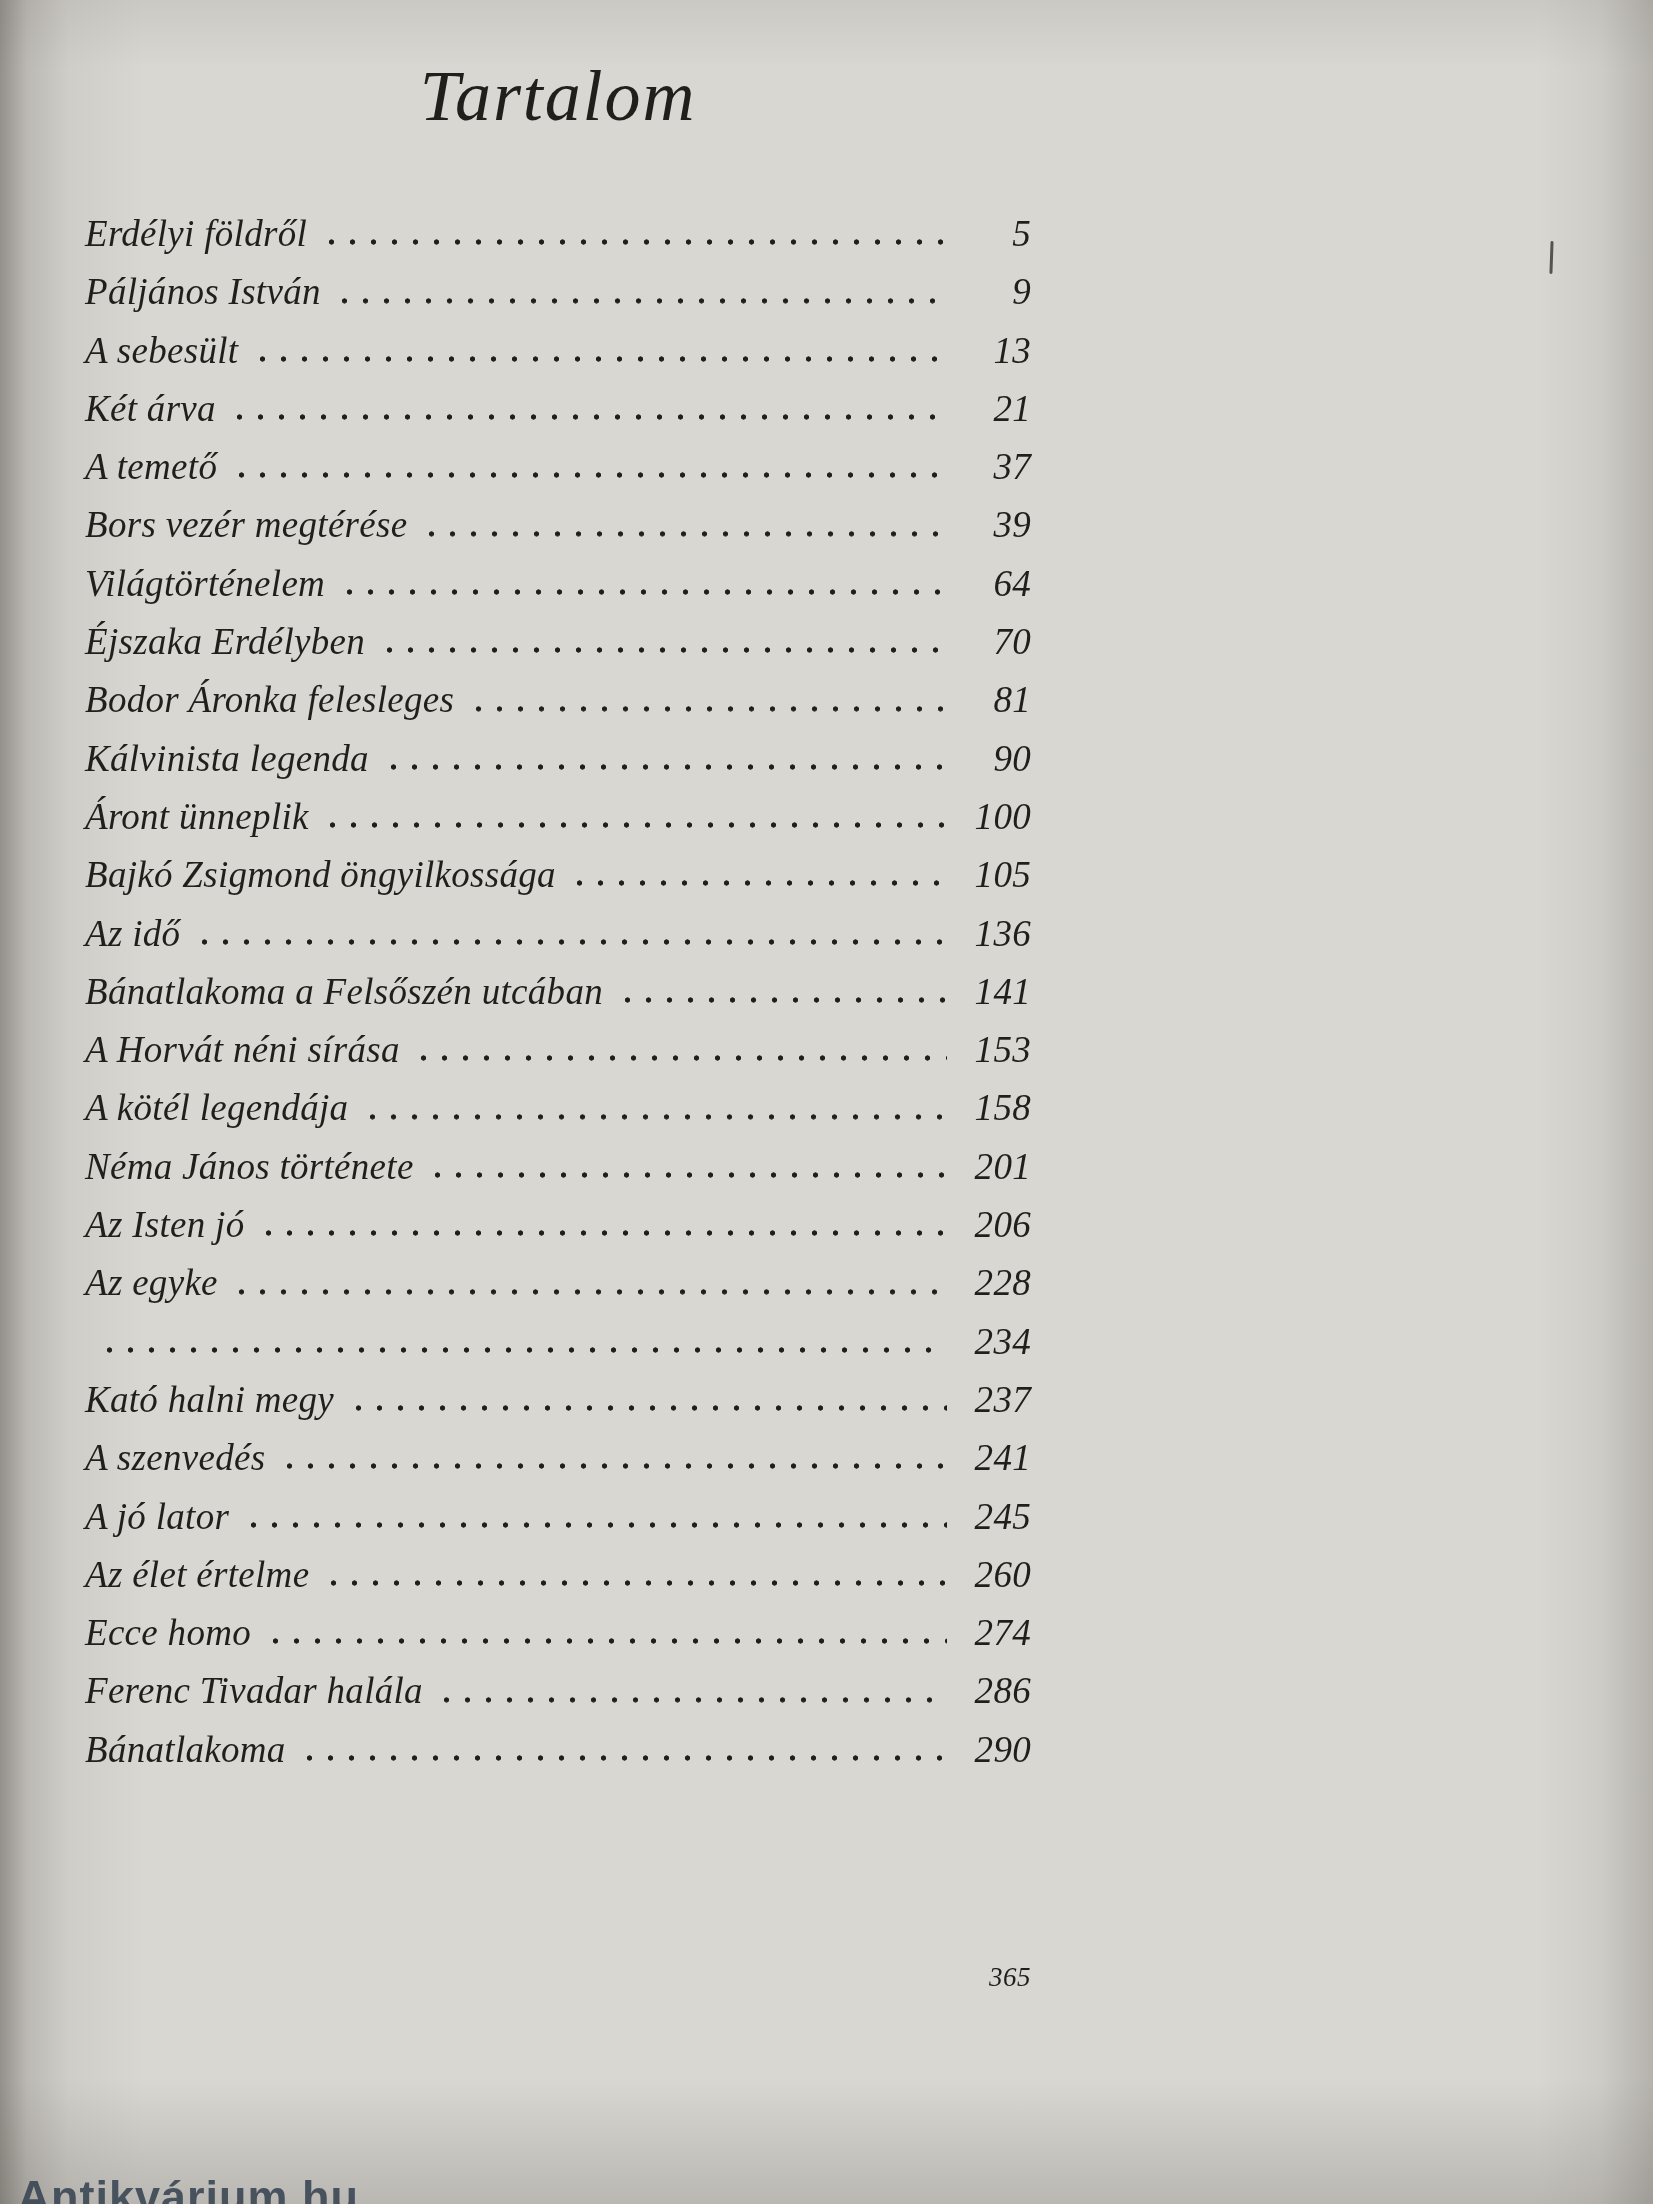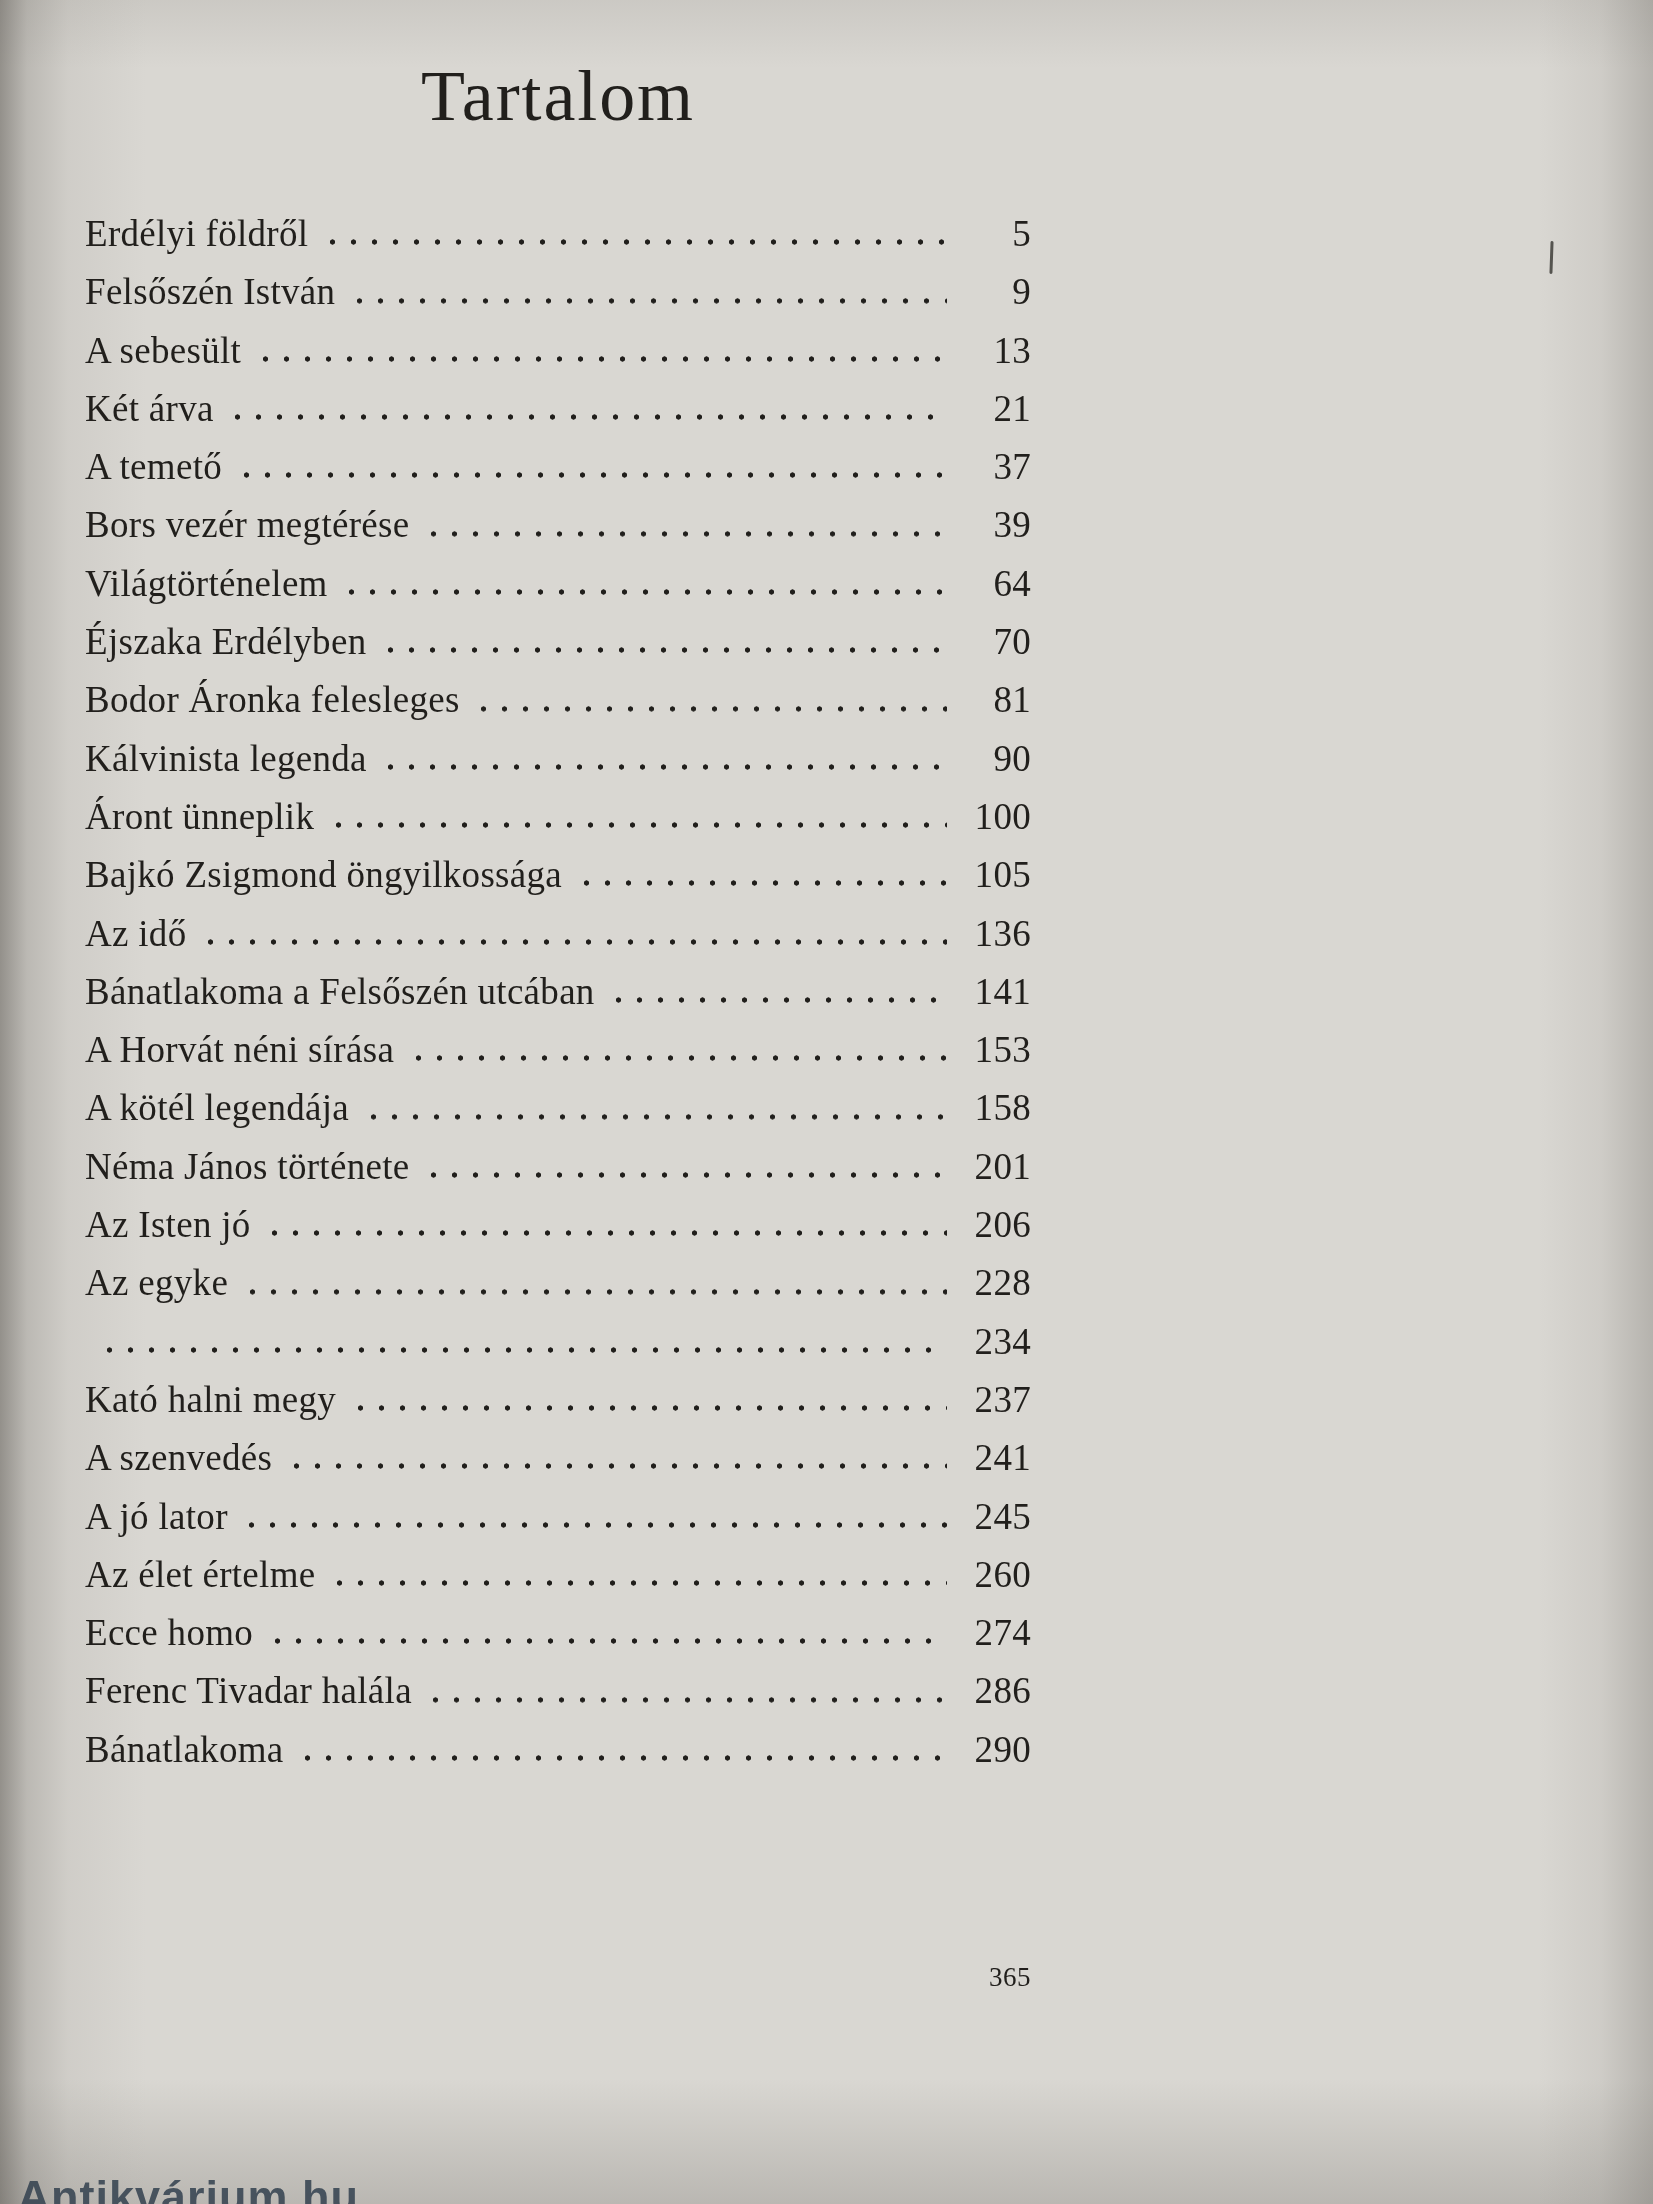--- a/index.html
+++ b/index.html
@@ -24,20 +24,21 @@
       linear-gradient(0deg, rgba(96,92,86,0.26) 0px, rgba(0,0,0,0) 126px),
       linear-gradient(180deg, rgba(120,116,110,0.14) 0px, rgba(0,0,0,0) 68px),
       var(--paper);
   }
   .content {
     position: absolute;
     left: 85px;
     top: 0;
     bottom: 4px;
     width: 946px;
+    font-style: italic;
   }
   .title {
     margin-top: 60px;
     text-align: center;
     font-size: 72px;
     font-weight: 500;
     letter-spacing: 1.9px;
     line-height: 1;
     color: var(--ink);
   }
@@ -105,21 +106,21 @@
   <div class="content">
     <h1 class="title">Tartalom</h1>
     <div class="toc">
   <div class="toc-row">
     <span class="toc-title">Erdélyi földről</span>
     <span class="leader"></span>
     <span class="toc-page">5</span>
   </div>
 
   <div class="toc-row">
-    <span class="toc-title">Felsőszén István</span>
+    <span class="toc-title">Páljános István</span>
     <span class="leader"></span>
     <span class="toc-page">9</span>
   </div>
 
   <div class="toc-row">
     <span class="toc-title">A sebesült</span>
     <span class="leader"></span>
     <span class="toc-page">13</span>
   </div>
 

